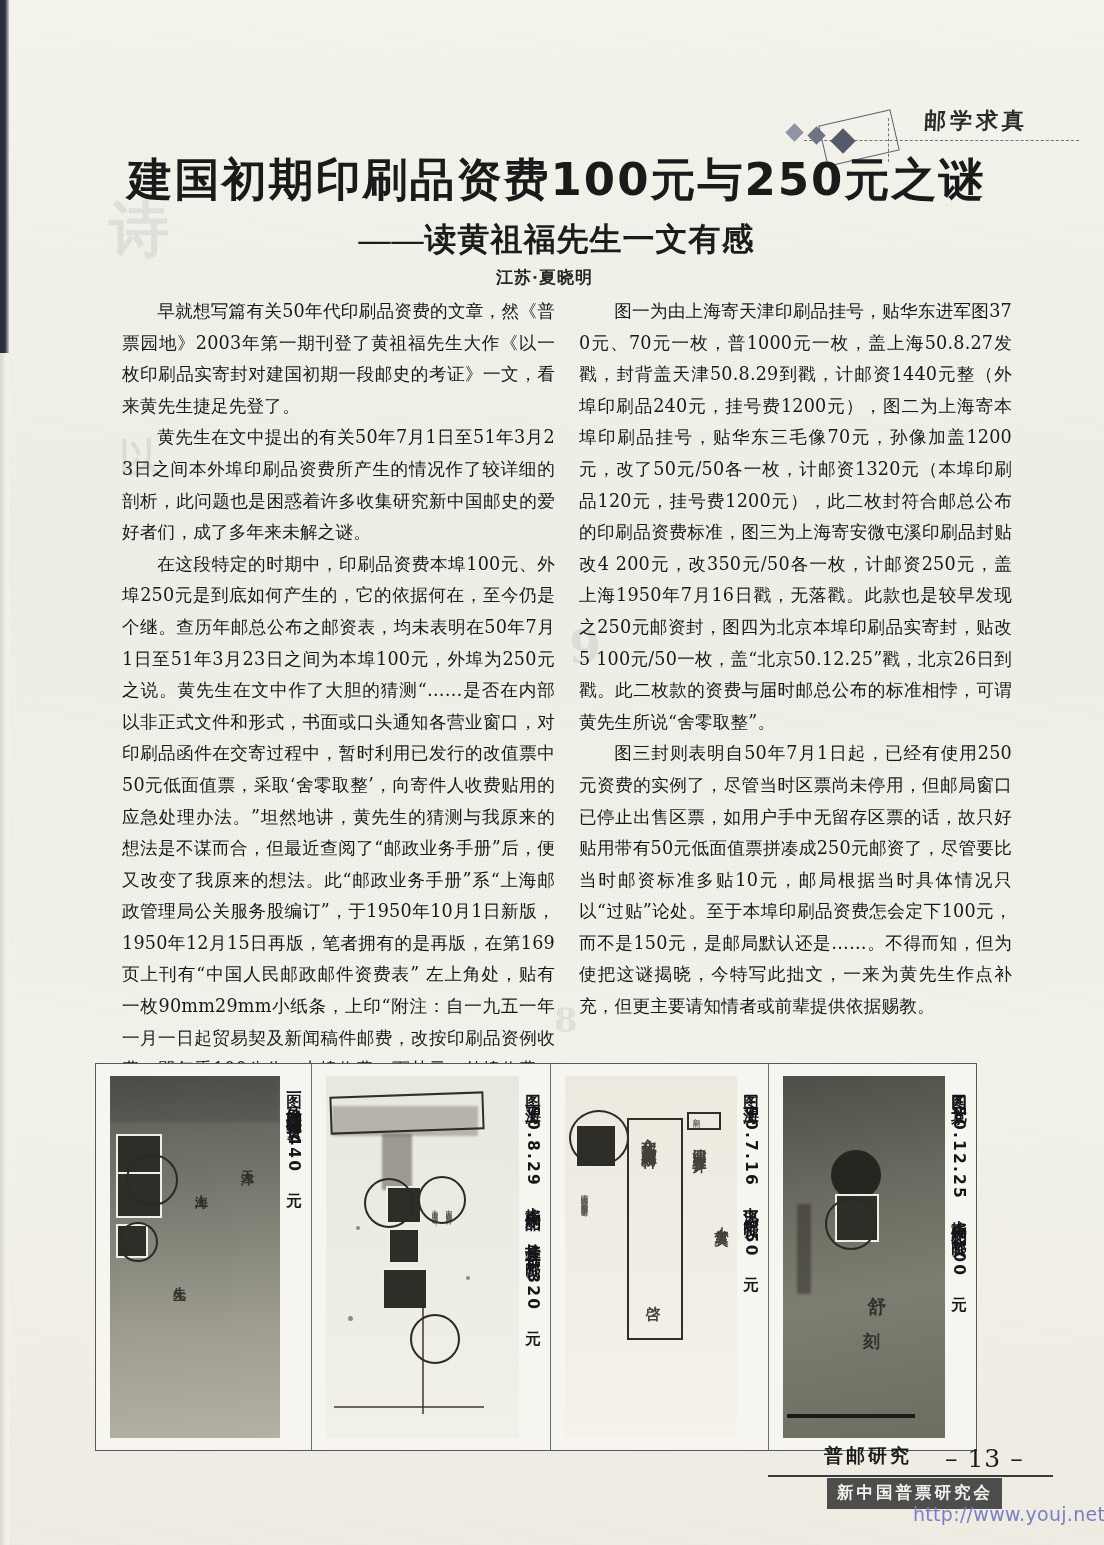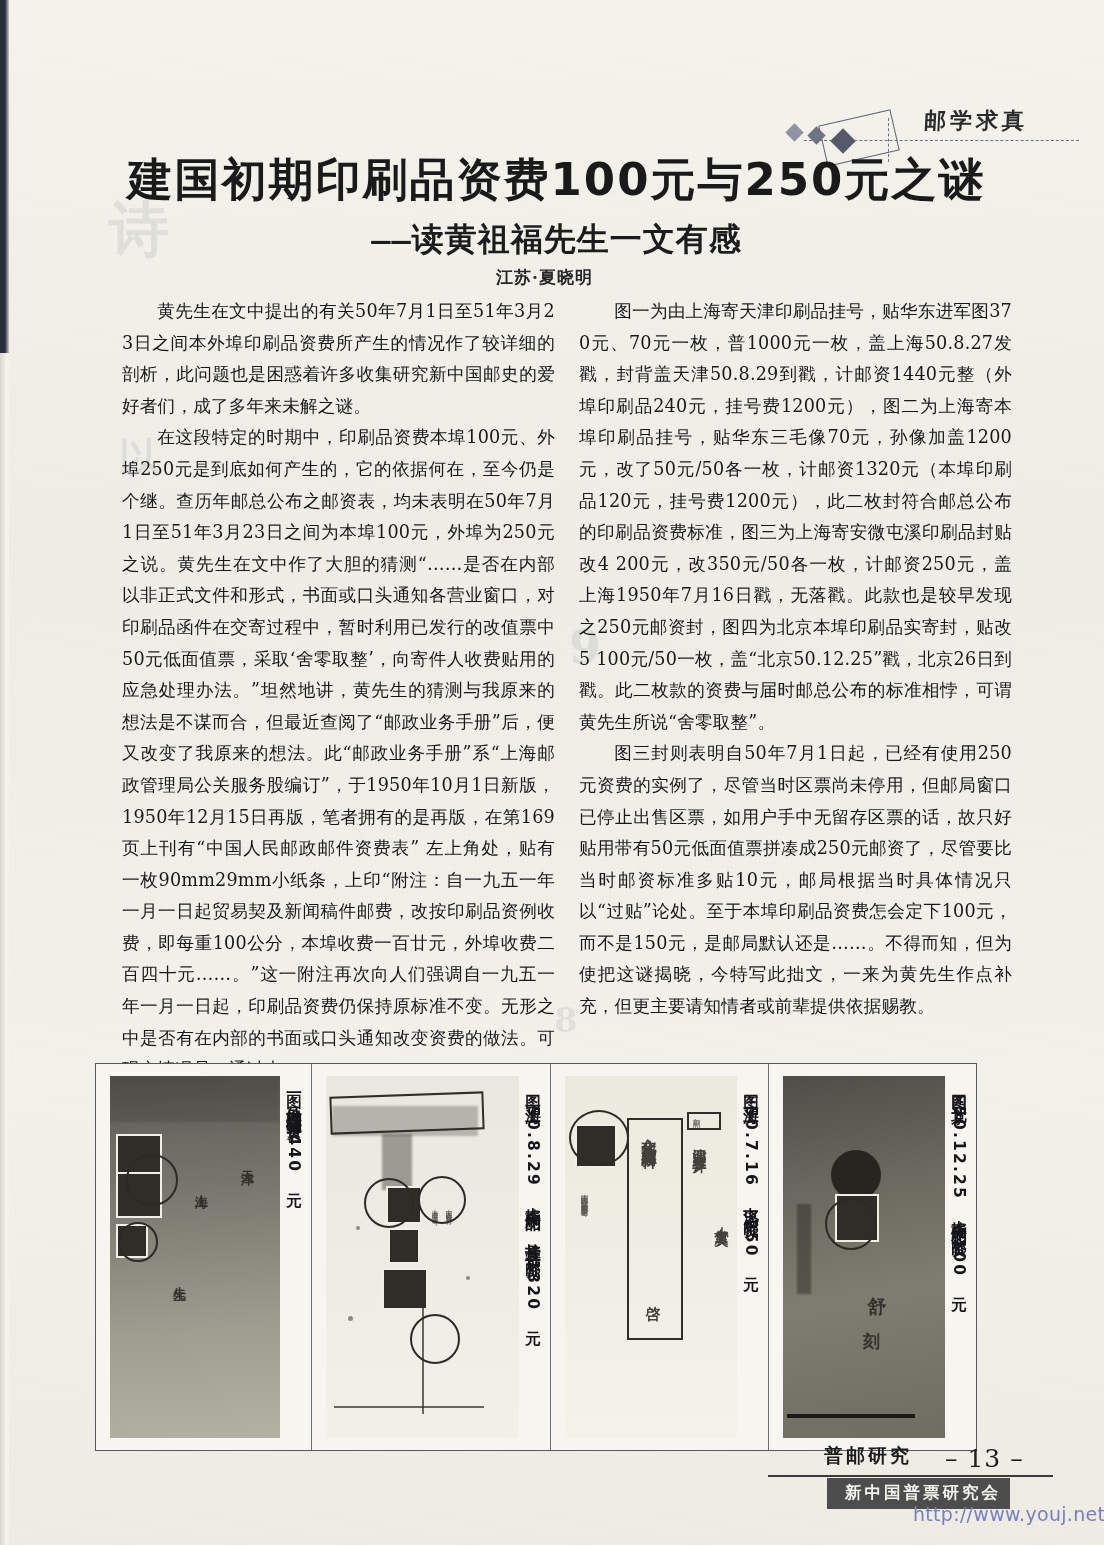--- a/index.html
+++ b/index.html
@@ -42,21 +42,21 @@
   #ornament .otxt{position:absolute;left:140px;top:2px;font-size:22px;font-weight:700;
     color:#2b2b2b;letter-spacing:4px;font-family:"DejaVu Sans","Liberation Sans",sans-serif;
     transform:skewX(-3deg);}
 
   
   #title{position:absolute;left:60px;top:150px;width:975px;text-align:center;
     font-size:45px;font-weight:700;letter-spacing:2px;color:#1a1a1a;
     font-family:"DejaVu Sans","Liberation Sans",sans-serif;white-space:nowrap;}
   #subtitle{position:absolute;left:60px;top:218px;width:975px;text-align:center;
     font-size:32px;font-weight:700;color:#1c1c1c;letter-spacing:1px;
-    font-family:Liberation Mono, monospace;}
+    font-family:Liberation Serif, serif;}
   #byline{position:absolute;left:48px;top:266px;width:975px;text-align:center;
     font-size:17px;font-weight:700;color:#262626;letter-spacing:1px;}
 
   
   #body-cols{position:absolute;left:113px;top:296px;width:890px;height:760px;
     display:flex;gap:24px;}
   .col{width:433px;}
   .col p{margin:0 0 0 0;text-indent:2em;
     font-size:17.6px;line-height:31.6px;color:#18181a;
     text-align:justify;text-justify:inter-ideograph;
@@ -100,21 +100,21 @@
 
   
   #footer-rule{position:absolute;left:759px;top:1475px;width:285px;height:2.2px;
     background:#3b3b3b;}
   #footer-journal{position:absolute;left:815px;top:1443px;font-size:19px;font-weight:700;
     color:#1c1c1c;letter-spacing:3px;font-family:"DejaVu Sans","Liberation Sans",sans-serif;}
   #footer-page{position:absolute;left:936px;top:1444px;font-size:25px;color:#1c1c1c;
     letter-spacing:1px;}
   #footer-badge{position:absolute;left:818px;top:1478px;
     background:#4d4d4d;color:#f3f2ec;font-size:16.5px;font-weight:700;letter-spacing:3px;
-    padding:4px 9px 5px 18px;font-family:"DejaVu Sans","Liberation Sans",sans-serif;}
+    padding:4px 9px 5px 10px;font-family:"DejaVu Sans","Liberation Sans",sans-serif;}
   #watermark{position:absolute;left:904px;top:1503px;font-size:19px;color:#7a7fc4;
     letter-spacing:.3px;font-family:"DejaVu Sans","Liberation Sans",sans-serif;}
 </style>
 </head>
 <body>
 
 <div id="scan-left-edge"></div>
 <div id="scan-left-edge2"></div>
 
 <div id="paper">
@@ -133,20 +133,21 @@
     <div class="dia d3"></div>
     <div class="otxt">邮学求真</div>
   </div>
 
   <div id="title">建国初期印刷品资费100元与250元之谜</div>
   <div id="subtitle">——读黄祖福先生一文有感</div>
   <div id="byline">江苏·夏晓明</div>
 
   <div id="body-cols">
     <div class="col">
+      <p>早就想写篇有关50年代印刷品资费的文章，然《普票园地》2003年第一期刊登了黄祖福先生大作《以一枚印刷品实寄封对建国初期一段邮史的考证》一文，看来黄先生捷足先登了。</p>
       <p>黄先生在文中提出的有关50年7月1日至51年3月23日之间本外埠印刷品资费所产生的情况作了较详细的剖析，此问题也是困惑着许多收集研究新中国邮史的爱好者们，成了多年来未解之谜。</p>
       <p>在这段特定的时期中，印刷品资费本埠100元、外埠250元是到底如何产生的，它的依据何在，至今仍是个继。查历年邮总公布之邮资表，均未表明在50年7月1日至51年3月23日之间为本埠100元，外埠为250元之说。黄先生在文中作了大胆的猜测“……是否在内部以非正式文件和形式，书面或口头通知各营业窗口，对印刷品函件在交寄过程中，暂时利用已发行的改值票中50元低面值票，采取‘舍零取整’，向寄件人收费贴用的应急处理办法。”坦然地讲，黄先生的猜测与我原来的想法是不谋而合，但最近查阅了“邮政业务手册”后，便又改变了我原来的想法。此“邮政业务手册”系“上海邮政管理局公关服务股编订”，于1950年10月1日新版，1950年12月15日再版，笔者拥有的是再版，在第169页上刊有“中国人民邮政邮件资费表” 左上角处，贴有一枚90mm29mm小纸条，上印“附注：自一九五一年一月一日起贸易契及新闻稿件邮费，改按印刷品资例收费，即每重100公分，本埠收费一百廿元，外埠收费二百四十元……。”这一附注再次向人们强调自一九五一年一月一日起，印刷品资费仍保持原标准不变。无形之中是否有在内部的书面或口头通知改变资费的做法。可现实情况是：通过大</p>
     </div>
     <div class="col">
       <p>图一为由上海寄天津印刷品挂号，贴华东进军图370元、70元一枚，普1000元一枚，盖上海50.8.27发戳，封背盖天津50.8.29到戳，计邮资1440元整（外埠印刷品240元，挂号费1200元），图二为上海寄本埠印刷品挂号，贴华东三毛像70元，孙像加盖1200元，改了50元/50各一枚，计邮资1320元（本埠印刷品120元，挂号费1200元），此二枚封符合邮总公布的印刷品资费标准，图三为上海寄安微屯溪印刷品封贴改4 200元，改350元/50各一枚，计邮资250元，盖上海1950年7月16日戳，无落戳。此款也是较早发现之250元邮资封，图四为北京本埠印刷品实寄封，贴改5 100元/50一枚，盖“北京50.12.25”戳，北京26日到戳。此二枚款的资费与届时邮总公布的标准相悖，可谓黄先生所说“舍零取整”。</p>
       <p>图三封则表明自50年7月1日起，已经有使用250元资费的实例了，尽管当时区票尚未停用，但邮局窗口已停止出售区票，如用户手中无留存区票的话，故只好贴用带有50元低面值票拼凑成250元邮资了，尽管要比当时邮资标准多贴10元，邮局根据当时具体情况只以“过贴”论处。至于本埠印刷品资费怎会定下100元，而不是150元，是邮局默认还是……。不得而知，但为使把这谜揭晓，今特写此拙文，一来为黄先生作点补充，但更主要请知情者或前辈提供依据赐教。</p>
     </div>
   </div>
 
   <div id="figures">

